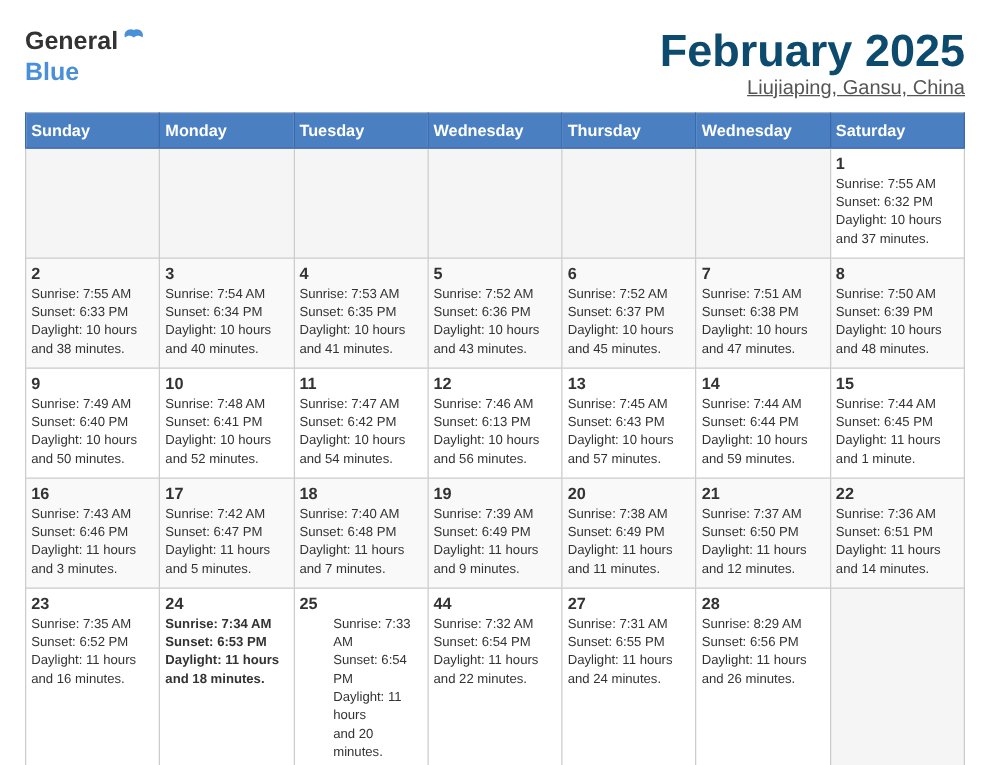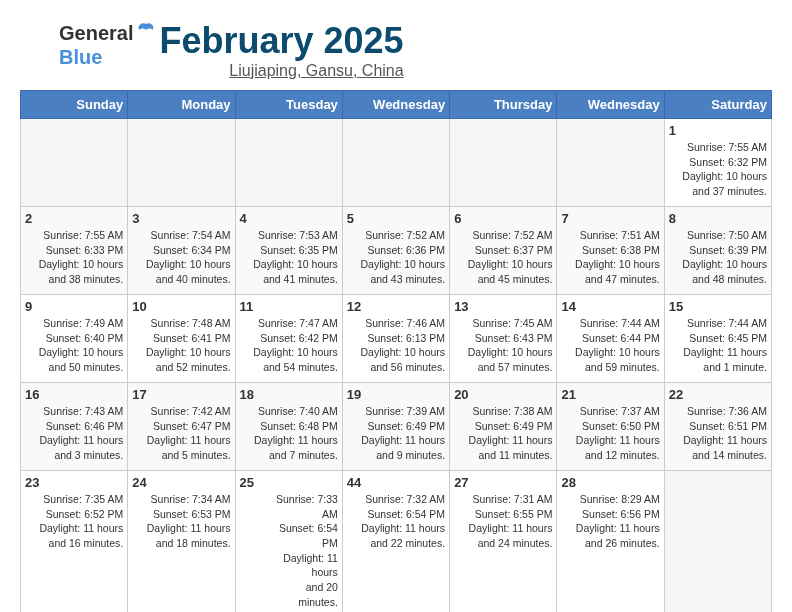--- a/index.html
+++ b/index.html
@@ -5,23 +5,23 @@
     * { box-sizing: border-box; margin: 0; padding: 0; }
     body {
       font-family: Arial, sans-serif;
       background: #fff;
       width: 792px;
       min-height: 612px;
       padding: 20px;
     }
     .header-section {
       display: flex;
+      justify-content: space-between;
       align-items: flex-start;
       margin-bottom: 10px;
-      margin-left: 39px;
     }
     .logo {
       display: flex;
       flex-direction: column;
       align-items: flex-start;
     }
     .title-section {
       text-align: right;
     }
     .calendar-title {
@@ -40,21 +40,21 @@
       table-layout: fixed;
     }
     thead tr {
       background-color: #4a7fc1;
     }
     thead th {
       color: white;
       font-size: 13px;
       font-weight: bold;
       padding: 6px 4px;
-      text-align: right;
+      text-align: left;
       border: 1px solid #3a6aad;
     }
     tbody td {
       border: 1px solid #ccc;
       vertical-align: top;
       padding: 4px;
       height: 88px;
       font-size: 11px;
       color: #333;
       background: #fff;
@@ -64,21 +64,20 @@
     }
     .day-num {
       font-size: 13px;
       font-weight: bold;
       margin-bottom: 2px;
     }
     .day-info {
       font-size: 10.5px;
       line-height: 1.4;
       color: #333;
-      text-align: right;
     }
     .empty-cell {
       background: #f5f5f5 !important;
     }
     .logo-wrapper {
       display: flex;
       align-items: center;
       gap: 0;
     }
     .logo-text-general {
@@ -299,21 +298,21 @@
       <tr>
         <td>
           <div class="day-num">23</div>
           <div class="day-info" style="white-space: pre-line;">Sunrise: 7:35 AM
 Sunset: 6:52 PM
 Daylight: 11 hours
 and 16 minutes.</div>
         </td>
         <td>
           <div class="day-num">24</div>
-          <div class="day-info" style="white-space: pre-line;">Sunrise: 7:34 AM
+          <div class="day-info" style="white-space: pre-line; font-weight: bold;">Sunrise: 7:34 AM
 Sunset: 6:53 PM
 Daylight: 11 hours
 and 18 minutes.</div>
         </td>
         <td>
           <div class="day-num">25</div>
           <div class="day-info" style="white-space: pre-line; margin-left: 27px;">Sunrise: 7:33 AM
 Sunset: 6:54 PM
 Daylight: 11 hours
 and 20 minutes.</div>

